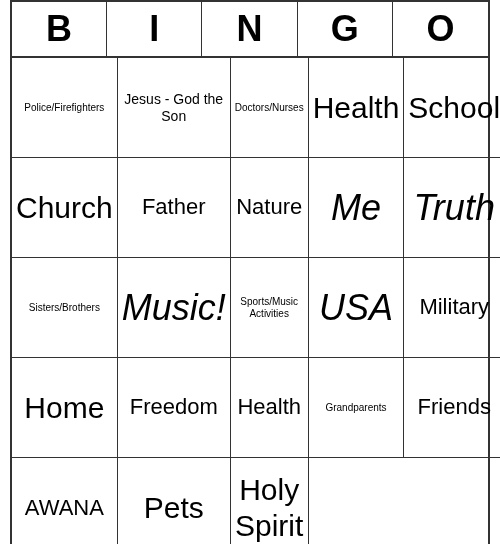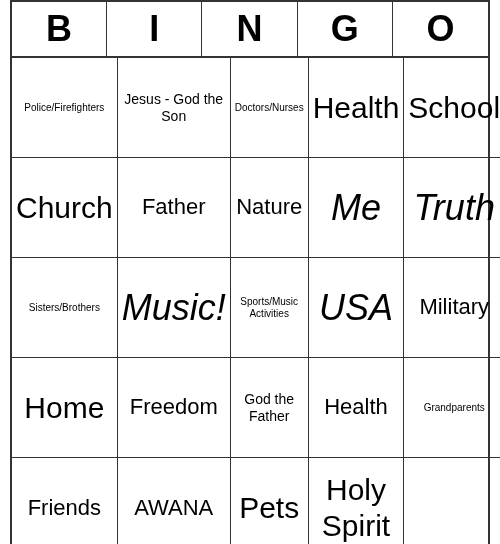--- a/index.html
+++ b/index.html
@@ -117,23 +117,20 @@
       <div class="bingo-cell">
         <span class="cell-text size-large">Military</span>
       </div>
       <div class="bingo-cell">
         <span class="cell-text size-xlarge">Home</span>
       </div>
       <div class="bingo-cell">
         <span class="cell-text size-large">Freedom</span>
       </div>
       <div class="bingo-cell">
-        <span class="cell-text size-medium">God the Father</span>
-      </div>
-      <div class="bingo-cell">
         <span class="cell-text size-large">Health</span>
       </div>
       <div class="bingo-cell">
         <span class="cell-text size-small">Grandparents</span>
       </div>
       <div class="bingo-cell">
         <span class="cell-text size-large">Friends</span>
       </div>
       <div class="bingo-cell">
         <span class="cell-text size-large">AWANA</span>

